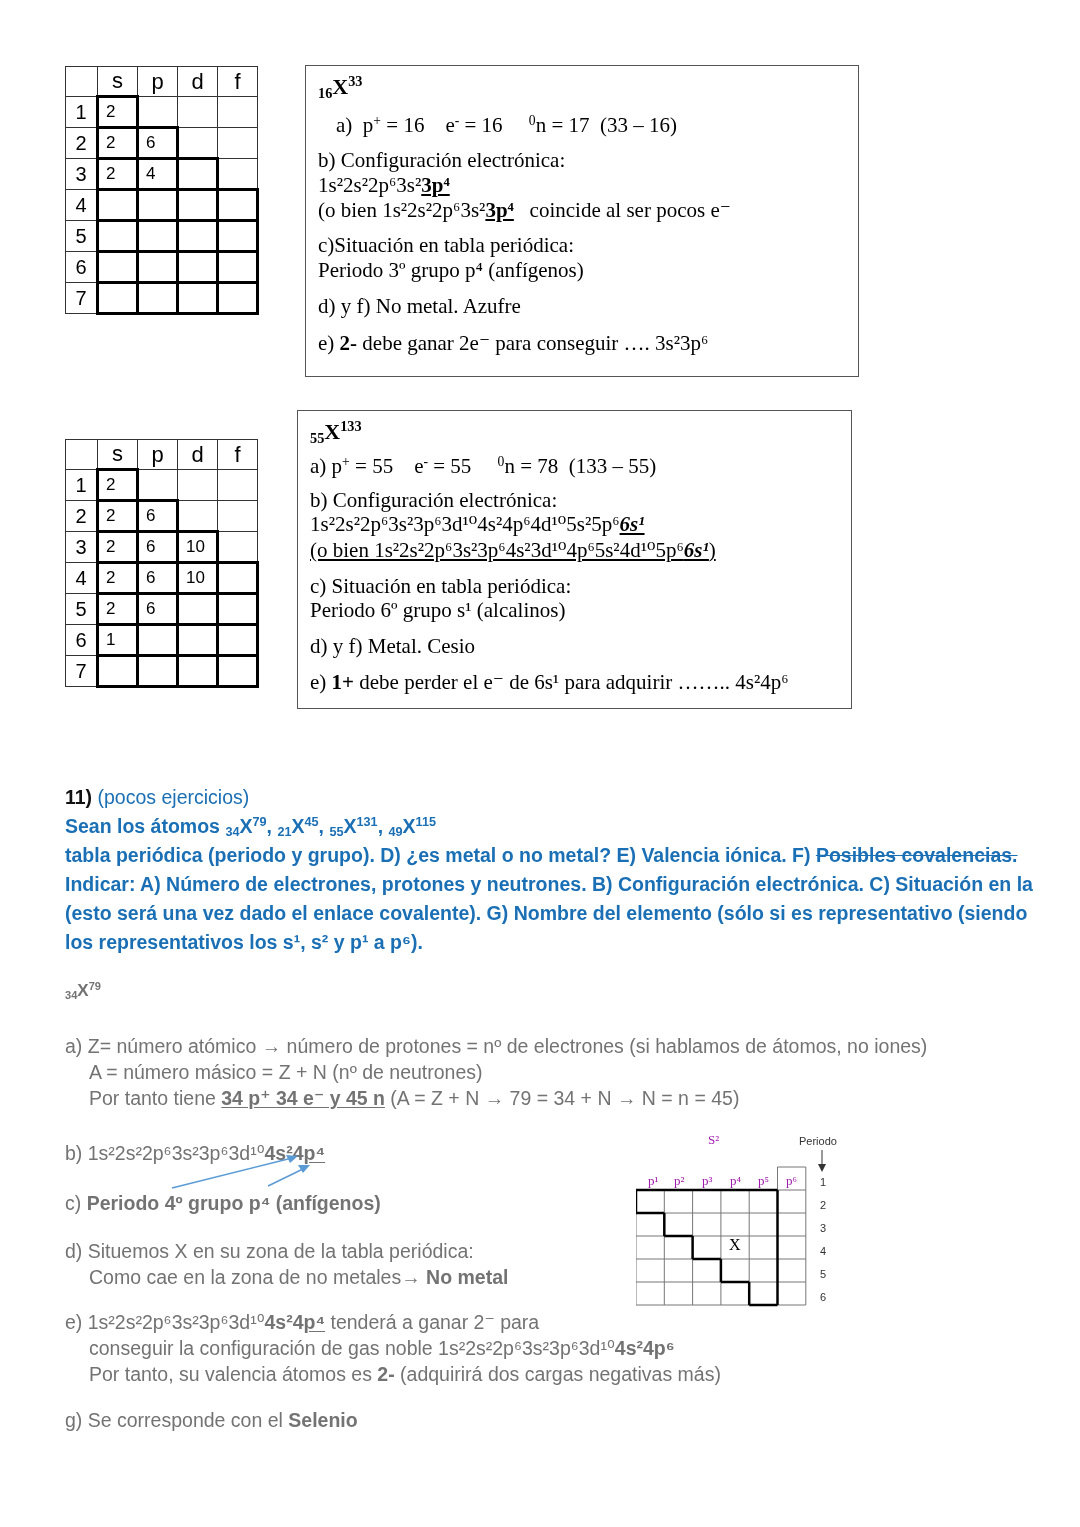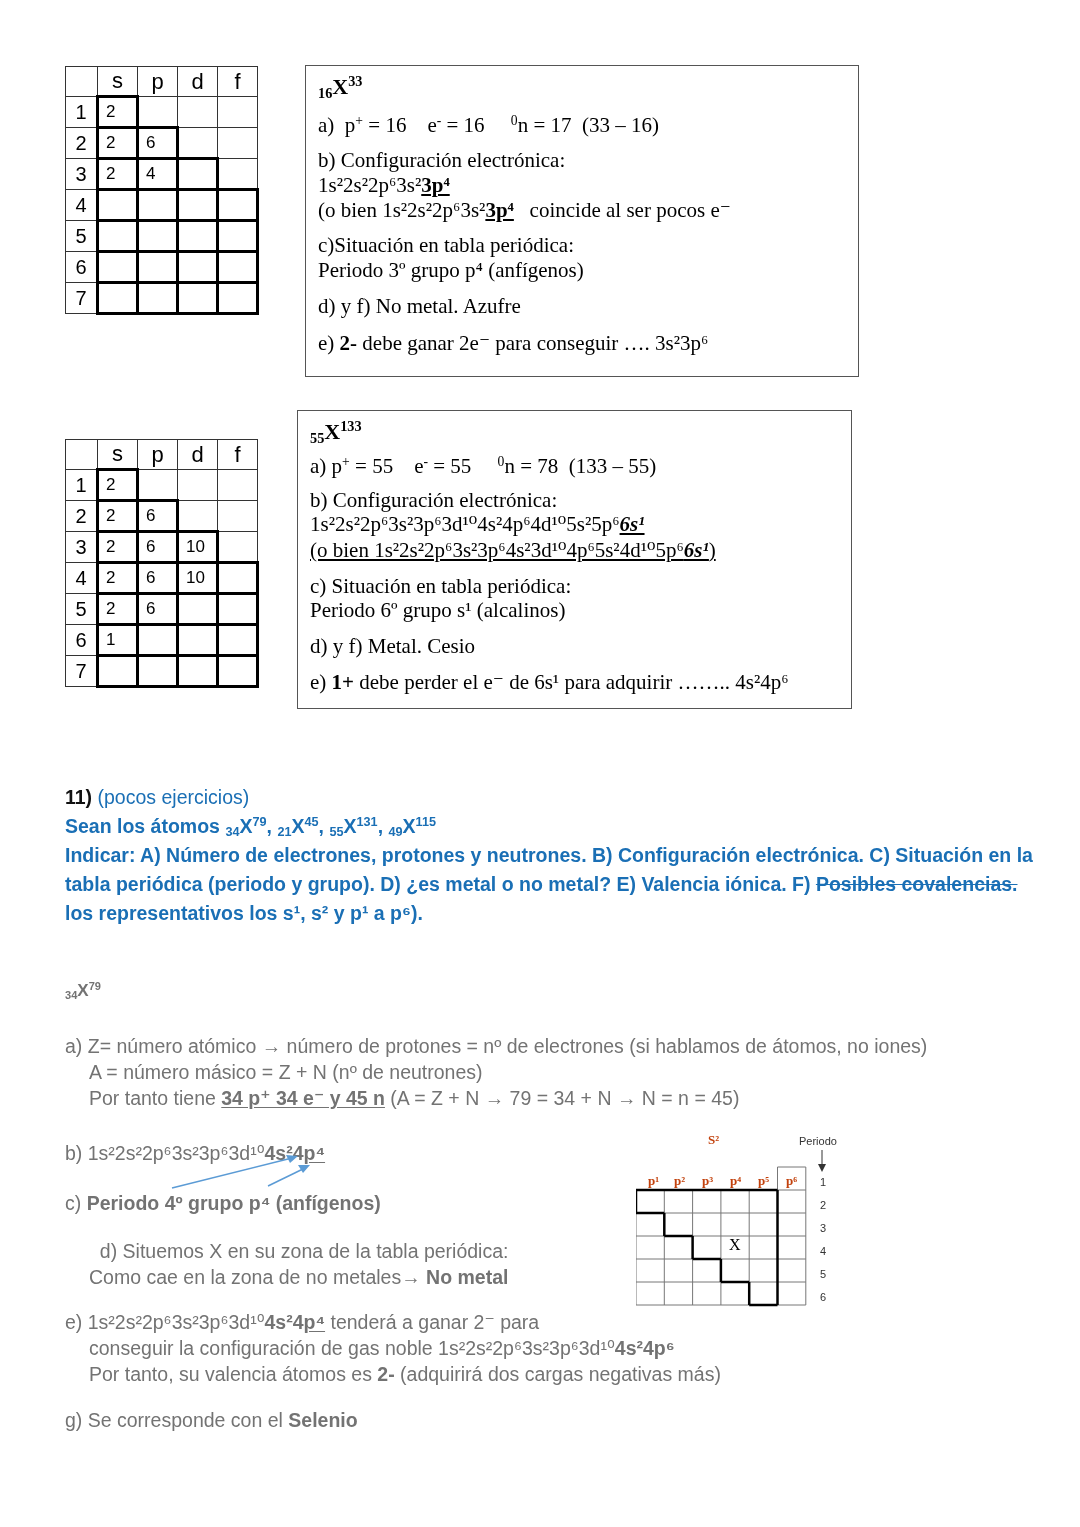--- a/index.html
+++ b/index.html
@@ -29,21 +29,21 @@
   .ex { position:absolute; left:65px; font-family:"Liberation Sans","DejaVu Sans",sans-serif; font-size:19.5px; color:#1a6fb5; line-height:29px; }
   .ex b { color:#1a6fb5; }
   .ex .blk { color:#111; }
   .strike { text-decoration: line-through; }
 
   .sol { position:absolute; left:65px; font-family:"Liberation Sans","DejaVu Sans",sans-serif; font-size:19.5px; color:#737373; line-height:26px; }
   .sol .ind { padding-left:24px; }
 
   
   .pt { position:absolute; left:636px; top:1130px; width:220px; height:190px; font-family:"Liberation Serif","DejaVu Serif",serif; }
-  .pt .lbl { position:absolute; font-size:13px; color:#c2410c; font-weight:bold; }
+  .pt .lbl { position:absolute; font-size:13px; color:#a21caf; font-weight:normal; }
   .pt .plbl { position:absolute; font-family:"Liberation Sans","DejaVu Sans",sans-serif; font-size:11px; color:#333; }
 </style>
 </head>
 <body>
 
 <table class="orb" style="left:65px; top:66px;">
   <tbody>
       <tr>
     <td></td>
     <td class="hd">s</td>
@@ -98,21 +98,21 @@
     <td class="c ll bl rl"></td>
     <td class="c ll bl rl"></td>
     <td class="c ll bl rl"></td>
     <td class="c ll bl rl"></td>
   </tr>
 </tbody>
   </table>
 
 <div class="box" style="left:305px; top:65px; width:552px; height:310px;">
   <div style="position:absolute; left:12px; top:8px; font-weight:bold; font-size:22px;"><sub>16</sub><span>X</span><sup>33</sup></div>
-  <p style="position:absolute; left:12px; top:47px;">
+  <p style="position:absolute; left:30px; top:47px;">
     <span>a)</span>&nbsp; p<sup>+</sup> = <span>16</span>&nbsp;&nbsp;&nbsp; e<sup>-</sup> = <span>16</span>&nbsp;&nbsp;&nbsp;&nbsp;&nbsp;<sup>0</sup>n = <span>17</span>&nbsp; <span>(33 – 16)</span>
   </p>
   <p style="position:absolute; left:12px; top:82px;">b) Configuración electrónica:</p>
   <p style="position:absolute; left:12px; top:107px;"><span>1s²2s²2p⁶3s²</span><b class="ul">3p⁴</b></p>
   <p style="position:absolute; left:12px; top:132px;"><span>(o bien 1s²2s²2p⁶3s²</span><b class="ul">3p⁴</b>&nbsp;&nbsp; <span>coincide al ser pocos e⁻</span></p>
   <p style="position:absolute; left:12px; top:167px;">c)Situación en tabla periódica:</p>
   <p style="position:absolute; left:12px; top:192px;">Periodo 3º  grupo p⁴ (anfígenos)</p>
   <p style="position:absolute; left:12px; top:228px;">d) y f) No metal. Azufre</p>
   <p style="position:absolute; left:12px; top:265px;"><span>e)</span> <b>2-</b> <span>debe ganar 2e⁻ para conseguir …. 3s²3p⁶</span></p>
 </div>
@@ -194,22 +194,23 @@
 
 <div class="ex" style="top:783px; width:960px;">
   <div><b class="blk">11)</b> <span>(pocos ejercicios)</span></div>
   <div style="font-weight:bold;">
     <span>Sean  los átomos</span>
     <sub>34</sub>X<sup>79</sup>,
     <sub>21</sub>X<sup>45</sup>,
     <sub>55</sub>X<sup>131</sup>,
     <sub>49</sub>X<sup>115</sup>
   </div>
+  <div style="font-weight:bold; white-space:nowrap;"><span>tabla periódica (periodo y grupo). D) ¿es metal o no metal? E) Valencia iónica. F) </span><span class="strike">Posibles covalencias.</span></div>
   <div style="font-weight:bold; white-space:nowrap;">Indicar: A) Número de electrones, protones y neutrones. B) Configuración electrónica. C) Situación en la</div>
-  <div style="font-weight:bold; white-space:nowrap;"><span>tabla periódica (periodo y grupo). D) ¿es metal o no metal? E) Valencia iónica. F) </span><span class="strike">Posibles covalencias.</span></div>
+  <div style="font-weight:bold; white-space:nowrap;">(esto será una vez dado el enlace covalente). G) Nombre del elemento (sólo si es representativo (siendo</div>
   <div style="font-weight:bold; white-space:nowrap;">los representativos los s¹, s² y p¹ a p⁶).</div>
 </div>
 
 <div class="sol" style="top:978px; font-weight:bold; font-size:17px;"><sub>34</sub><span>X</span><sup>79</sup></div>
 
 <div class="sol" style="top:1033px; white-space:nowrap;">
   <div>a) Z= número atómico → número de protones = nº de electrones (si hablamos de átomos, no iones)</div>
   <div class="ind">A = número másico = Z + N (nº de neutrones)</div>
   <div class="ind"><span>Por tanto tiene </span><b class="ul">34 p⁺ 34 e⁻ y 45 n</b><span>  (A = Z + N → 79 = 34 + N → N = n = 45)</span></div>
 </div>
@@ -218,21 +219,21 @@
 
 <svg style="position:absolute; left:170px; top:1148px;" width="160" height="45">
   <line x1="2" y1="40" x2="122" y2="10" stroke="#5b9bd5" stroke-width="1.5"></line>
   <polygon points="128,8 116,7 120,15" fill="#5b9bd5"></polygon>
   <line x1="98" y1="38" x2="135" y2="20" stroke="#5b9bd5" stroke-width="1.5"></line>
   <polygon points="140,17 128,17 133,25" fill="#5b9bd5"></polygon>
 </svg>
 
 <div class="sol" style="top:1190px; white-space:nowrap;"><span>c) </span><b>Periodo 4º  grupo p⁴ (anfígenos)</b></div>
 
-<div class="sol" style="top:1238px; white-space:nowrap;text-align:right;">
+<div class="sol" style="top:1238px; white-space:nowrap;">
   <div>d) Situemos X en su zona de la tabla periódica:</div>
   <div class="ind"><span>Como cae en la zona de no metales→ </span><b>No metal</b></div>
 </div>
 
 <div class="sol" style="top:1309px; white-space:nowrap;">
   <div><span>e) 1s²2s²2p⁶3s²3p⁶3d¹⁰</span><b>4s²4</b><b class="ul">p⁴</b><span>  tenderá a ganar 2⁻ para</span></div>
   <div class="ind"><span>conseguir la configuración de gas noble 1s²2s²2p⁶3s²3p⁶3d¹⁰</span><b>4s²4p⁶</b></div>
   <div class="ind"><span>Por tanto, su valencia átomos es </span><b>2-</b><span> (adquirirá dos cargas negativas más)</span></div>
 </div>
 

